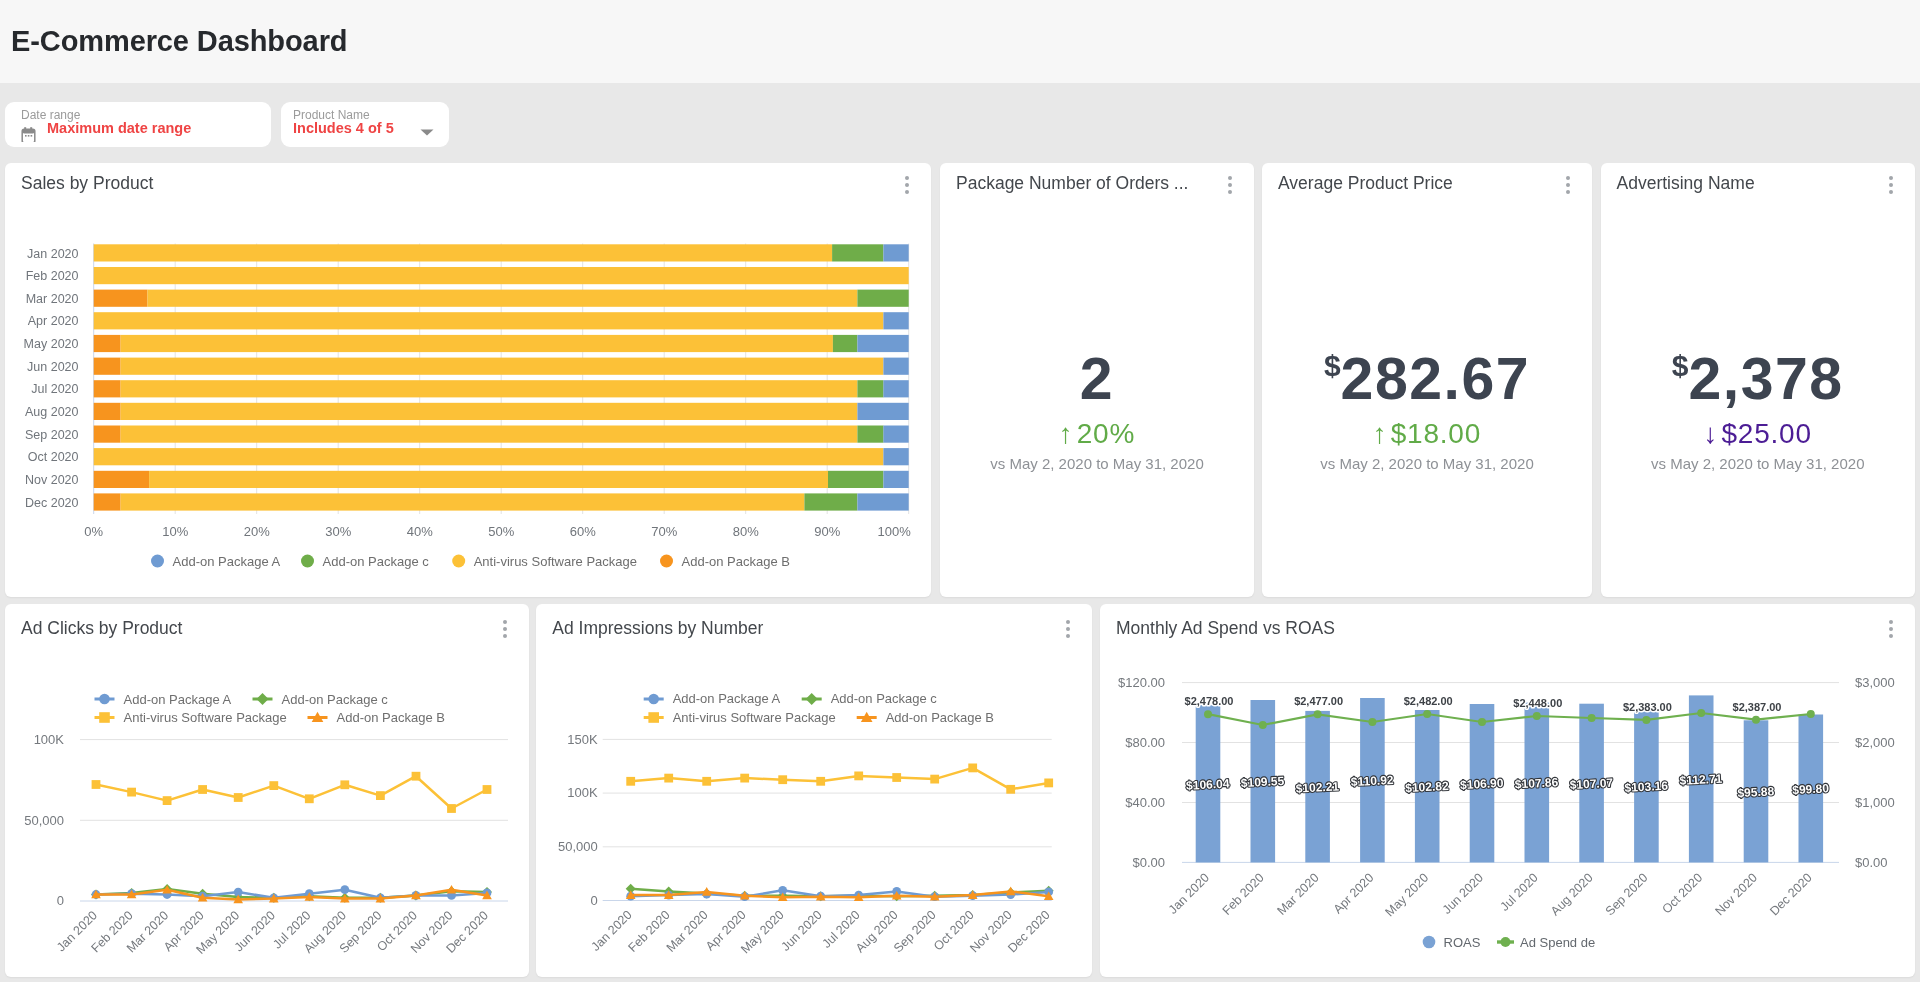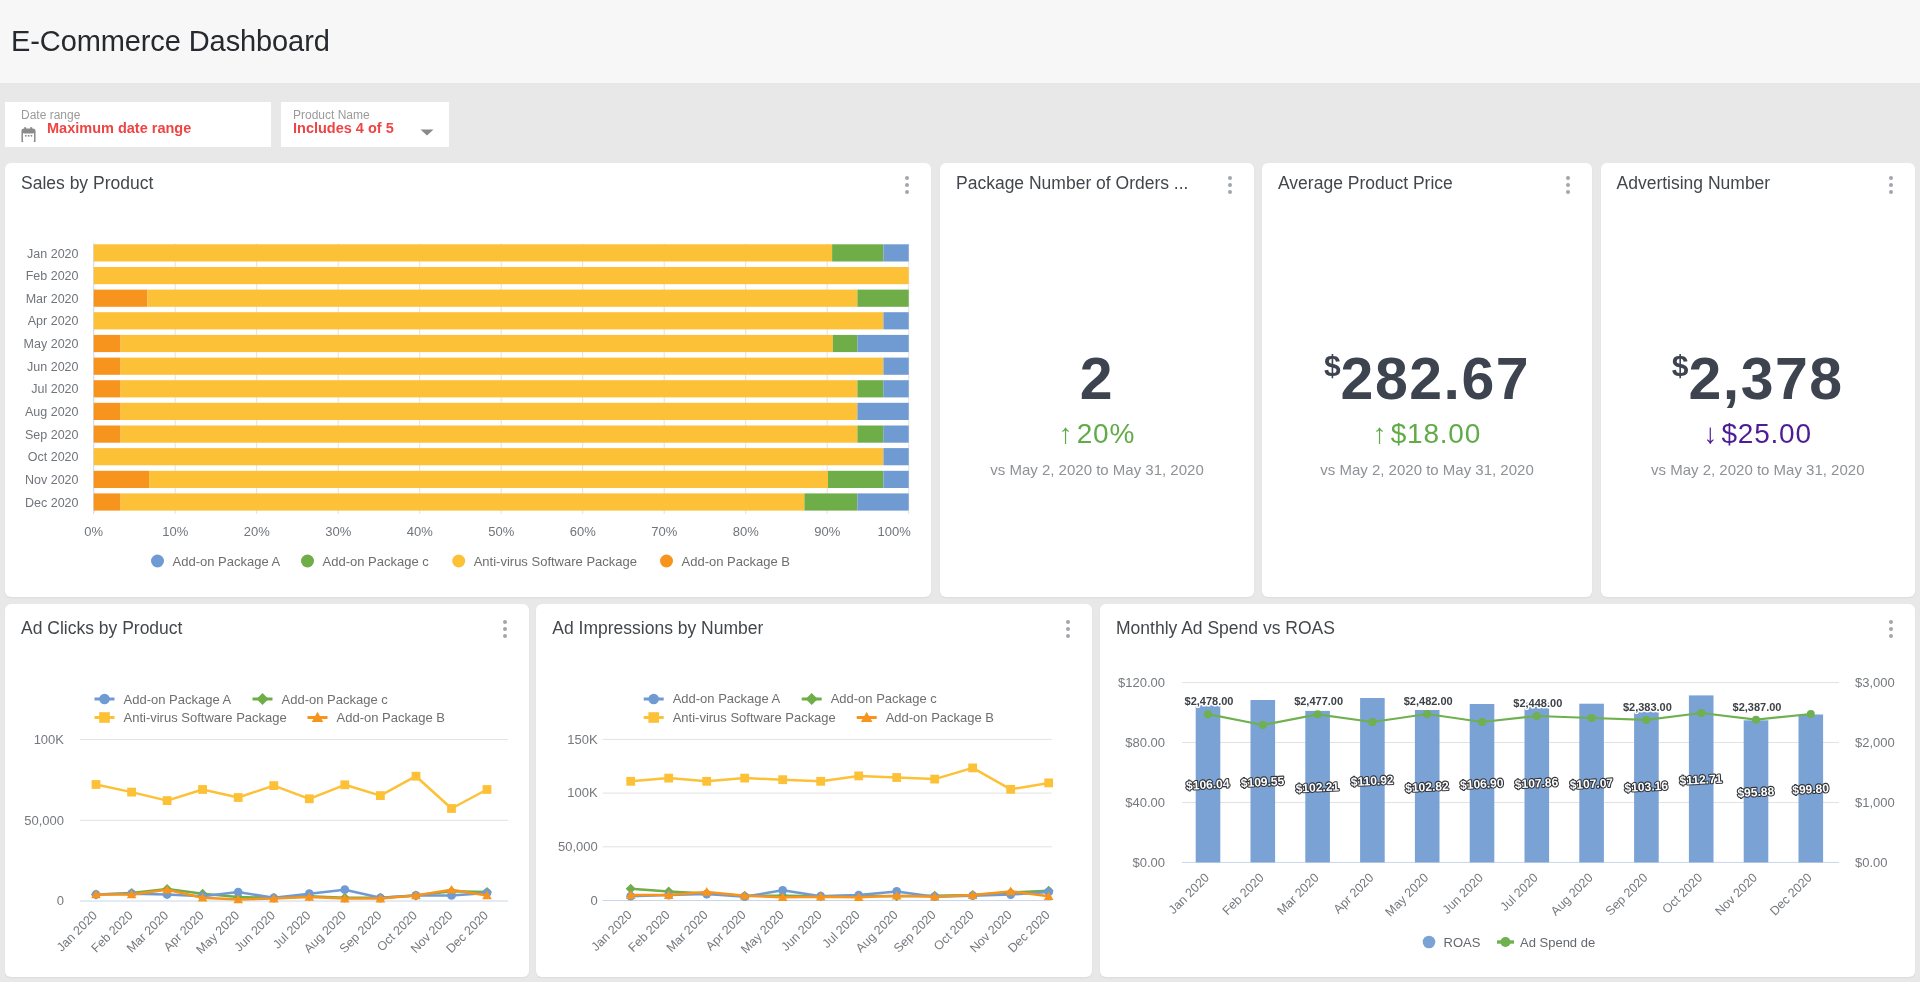--- a/index.html
+++ b/index.html
@@ -1,28 +1,28 @@
 <!DOCTYPE html>
 <html><head><meta charset="utf-8"><style>
 *{margin:0;padding:0;box-sizing:border-box}
 body{width:1920px;height:982px;background:#e8e8e8;font-family:"Liberation Sans",sans-serif;overflow:hidden;position:relative}
 .hdr{position:absolute;left:0;top:0;width:1920px;height:83px;background:#f7f7f7}
-.hdr h1{position:absolute;left:11px;top:25px;font-size:29px;font-weight:400;color:#26292d;letter-spacing:-0.1px}
-.fcard{position:absolute;background:#fff;border-radius:0;height:45px;top:102px}
+.hdr h1{position:absolute;left:11px;top:25px;font-size:29px;font-weight:700;color:#26292d;letter-spacing:-0.1px}
+.fcard{position:absolute;background:#fff;border-radius:9px;height:45px;top:102px}
 .flabel{position:absolute;left:16px;top:6px;font-size:12px;color:#9b9b9b}
 .fval{position:absolute;font-size:14.5px;font-weight:bold;color:#ef4444;top:18px}
 .card{position:absolute;background:#fff;border-radius:6px;box-shadow:0 1px 2px rgba(0,0,0,.06)}
 .ctitle,.ktitle{position:absolute;left:16px;top:10px;font-size:17.5px;color:#43474c;white-space:nowrap}
 .dots{position:absolute;right:20px;top:13px;width:6px}
 .dots i{display:block;width:4px;height:4px;border-radius:50%;background:#a2a6ab;margin:0 0 3px 0}
 .kbody{position:absolute;left:0;right:0;top:186px;text-align:center}
 .knum{font-size:59px;font-weight:bold;color:#3d4450;letter-spacing:1.5px;line-height:60px}
 .sup{font-size:30px;vertical-align:23px;letter-spacing:0;line-height:0}
 .kdelta{font-size:28px;margin-top:9px;letter-spacing:0.8px}
-.kvs{font-size:15px;color:#8e9196;margin-top:11px}
+.kvs{font-size:15px;color:#8e9196;margin-top:5px}
 svg{position:absolute;left:0;top:0}
 </style></head><body>
 <div class="hdr">
     <h1>E-Commerce Dashboard</h1>
   </div>
 
 <div class="fcard" style="left:5px;width:266px">
  <div class="flabel">Date range</div>
  <svg width="15" height="18" style="left:16px;top:22px;position:absolute" viewBox="0 0 15 18">
   <rect x="3.2" y="3.2" width="2" height="4" fill="#8a8a8a"></rect>
@@ -153,21 +153,21 @@
       <i></i>
       <i></i>
     </div>
 <div class="kbody">
       <div class="knum"><span class="sup">$</span>282.67</div>
 <div class="kdelta" style="color:#61ab48"><span style="margin-right:3px">↑</span>$18.00</div>
 <div class="kvs">vs May 2, 2020 to May 31, 2020</div>
     </div>
 </div>
 <div class="card" style="left:1600.5px;top:163px;width:314.5px;height:433.5px">
-<div class="ktitle">Advertising Number</div>
+<div class="ktitle">Advertising Name</div>
     <div class="dots">
       <i></i>
       <i></i>
       <i></i>
     </div>
 <div class="kbody">
       <div class="knum"><span class="sup">$</span>2,378</div>
 <div class="kdelta" style="color:#4c1d95"><span style="margin-right:3px">↓</span>$25.00</div>
 <div class="kvs">vs May 2, 2020 to May 31, 2020</div>
     </div>

